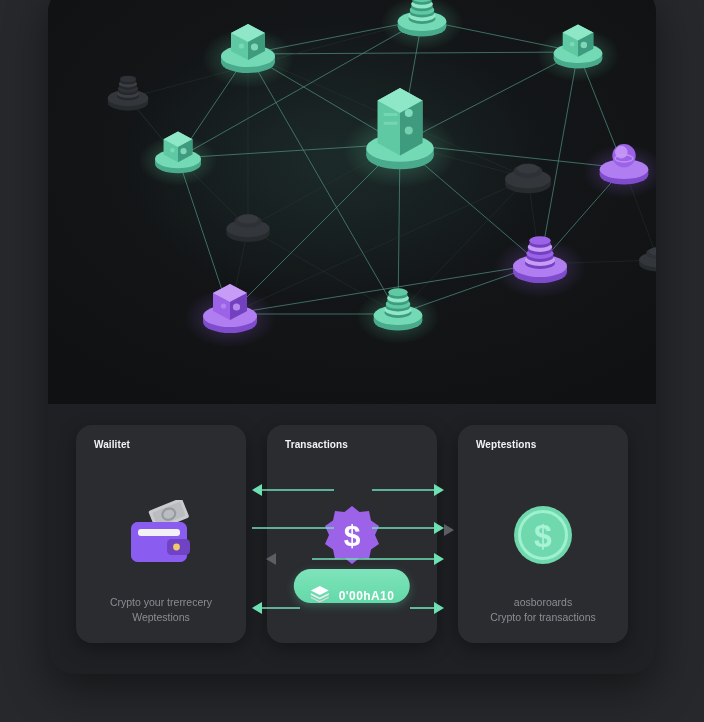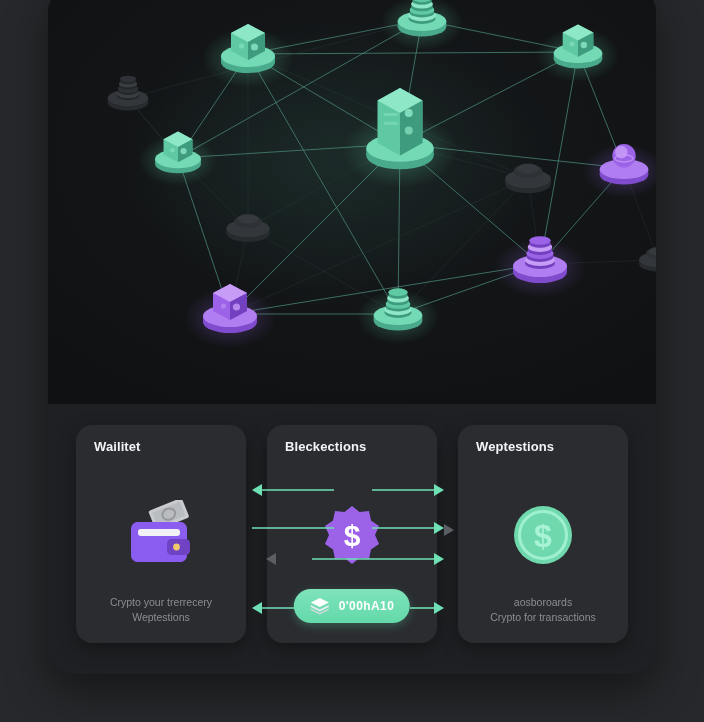--- a/index.html
+++ b/index.html
@@ -38,42 +38,42 @@
   }
   .card{
     position:relative;
     width:170px;height:218px;
     background:#2a2c30;
     border-radius:16px;
     box-shadow:0 6px 18px rgba(0,0,0,.35);
   }
   .card-title{
     position:absolute;left:18px;top:14px;
-    font-size:13px;font-weight:bold;color:#f2f3f5;
+    font-size:10px;font-weight:bold;color:#f2f3f5;
     letter-spacing:.1px;
   }
   .card-art{
     position:absolute;left:0;right:0;top:62px;height:96px;
     display:flex;align-items:center;justify-content:center;
   }
   .card-sub{
     position:absolute;left:10px;right:10px;bottom:18px;
     text-align:center;font-size:10.5px;line-height:1.45;
     color:#8a8d92;
   }
   .card-sub span{display:block;}
 
   
   .connectors{position:absolute;left:0;top:0;width:704px;height:722px;pointer-events:none;}
 
   
   .pill{
     position:absolute;left:50%;transform:translateX(-50%);
-    bottom:20px;
-    display:flex;align-items:center;gap:9px;
+    bottom:40px;
+    display:flex;align-items:flex-end;gap:9px;
     height:34px;padding:0 16px;
     background:linear-gradient(180deg,#7fe3bb 0%,#63d9a8 100%);
     border-radius:17px;
     box-shadow:0 3px 10px rgba(99,217,168,.28);
   }
   .pill-text{
     font-size:12px;font-weight:bold;color:#ffffff;letter-spacing:.4px;
   }
 </style>
 </head>
@@ -296,21 +296,21 @@
           <circle cx="53.5" cy="47" r="3.4" fill="#f1c86a"></circle>
         </svg>
       </div>
       <div class="card-sub">
         <span>Crypto your trerrecery</span>
         <span>Weptestions</span>
       </div>
     </div>
 
     <div class="card">
-      <div class="card-title">Bleckections</div>
+      <div class="card-title">Transactions</div>
       <div class="card-art">
         <svg width="62" height="62" viewBox="0 0 62 62">
           <path d="M31 2 L38.5 8 L48 7 L50 16.5 L58 22 L54 31 L58 40 L50 45.5 L48 55 L38.5 54 L31 60 L23.5 54 L14 55 L12 45.5 L4 40 L8 31 L4 22 L12 16.5 L14 7 L23.5 8 Z" fill="#9c62e8"></path>
           <text x="31" y="42" text-anchor="middle" font-family="Liberation Sans, sans-serif" font-size="30" font-weight="bold" fill="#ffffff">$</text>
         </svg>
       </div>
       <div class="pill">
         <svg width="20" height="18" viewBox="0 0 20 18">
           <polygon points="10,1 19,5.5 10,10 1,5.5" fill="#ffffff"></polygon>
           <polygon points="1,8 10,12.5 19,8 19,10 10,14.5 1,10" fill="#e7eaef"></polygon>

